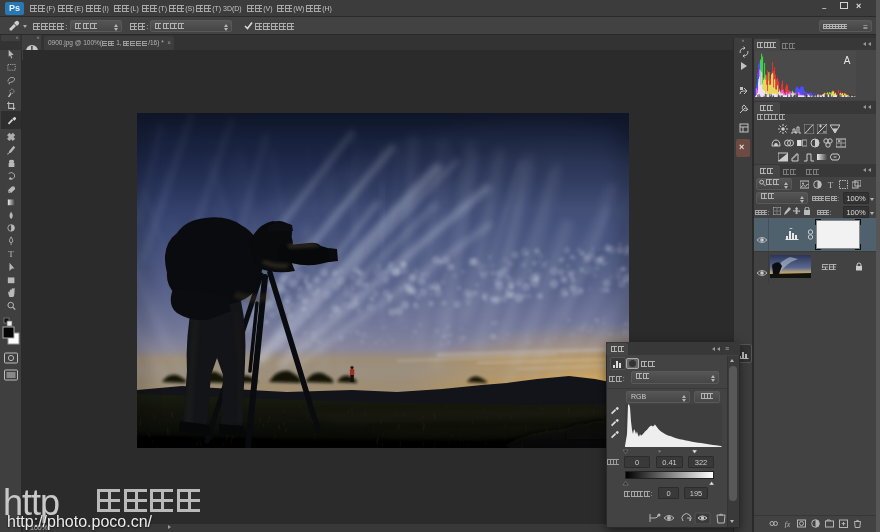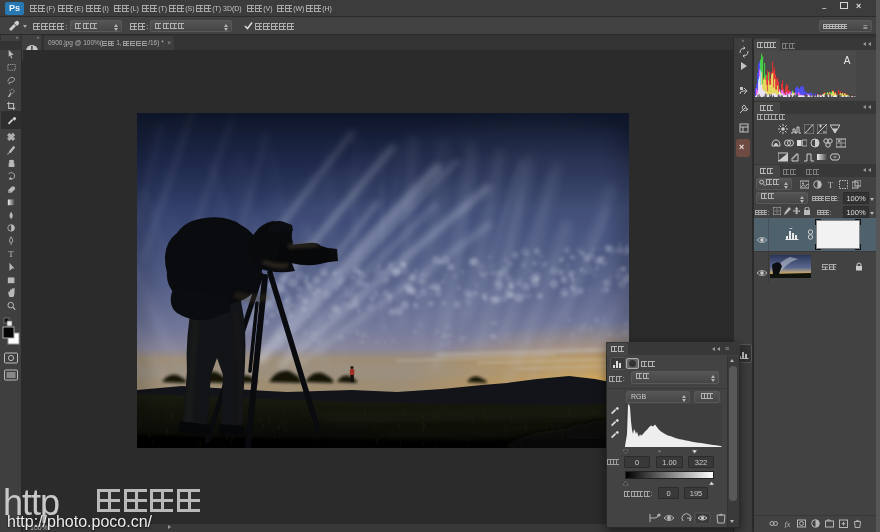--- a/index.html
+++ b/index.html
@@ -1605,21 +1605,21 @@
 <svg class="ab" style="left:625px;top:404px" width="97" height="43" viewBox="0 0 97 43">
     <path d="M0 43 L0 42.1 L2 30.1 L3 0.9 L4 0.0 L5 3.4 L6 17.2 L7 25.8 L8 30.1 L9 24.9 L10 26.7 L11 30.1 L12 27.5 L13 31.0 L14 32.7 L15 30.1 L16 31.8 L18 30.1 L20 27.5 L22 25.8 L24 23.2 L26 21.5 L28 22.4 L30 20.6 L32 23.2 L34 25.8 L36 27.5 L38 28.8 L40 30.1 L43 31.4 L46 32.2 L49 33.5 L52 34.4 L55 35.3 L58 35.7 L61 36.5 L64 37.0 L67 37.8 L70 38.3 L73 38.7 L76 39.1 L79 39.6 L82 40.0 L85 40.4 L88 40.9 L91 41.3 L94 41.7 L96 42.1 L97 43z" fill="#eee"></path>
   </svg>
 <svg class="ab" style="left:622px;top:449px" width="100" height="6" viewBox="0 0 100 6">
     <path d="M1 1 l2.6 3.6 2.6 -3.6z" fill="#2a2a2a" stroke="#888" stroke-width=".6"></path>
     <path d="M35 1 l2.6 3.6 2.6 -3.6z" fill="#7a7a7a" stroke="#333" stroke-width=".6"></path>
     <path d="M70 1 l2.6 3.6 2.6 -3.6z" fill="#eee" stroke="#555" stroke-width=".6"></path>
   </svg>
 <div class="ab bl" style="left:607px;top:459px"><i class="z" style="width:5.5px;height:5.5px;margin-right:0.5px;color:#b5b5b5;opacity:0.8;"></i><i class="z" style="width:5.5px;height:5.5px;margin-right:0.5px;color:#b5b5b5;opacity:0.8;"></i></div>
 <div class="ab fld" style="left:624px;top:456px;width:26px;height:12px;line-height:11px">0</div>
-<div class="ab fld" style="left:656px;top:456px;width:27px;height:12px;line-height:11px">1.00</div>
+<div class="ab fld" style="left:656px;top:456px;width:27px;height:12px;line-height:11px">0.41</div>
 <div class="ab fld" style="left:688px;top:456px;width:26px;height:12px;line-height:11px">322</div>
 <div class="ab" style="left:625px;top:471px;width:89px;height:8px;background:linear-gradient(90deg,#000,#fff);border:1px solid #222"></div>
 <svg class="ab" style="left:622px;top:480px" width="100" height="6" viewBox="0 0 100 6">
     <path d="M1 5 l2.6 -3.6 2.6 3.6z" fill="#2a2a2a" stroke="#888" stroke-width=".6"></path>
     <path d="M87 5 l2.6 -3.6 2.6 3.6z" fill="#eee" stroke="#555" stroke-width=".6"></path>
   </svg>
 <div class="ab bl" style="left:624px;top:490.5px"><i class="z" style="width:6.0px;height:6.0px;margin-right:0.6px;color:#c0c0c0;opacity:0.8;"></i><i class="z" style="width:6.0px;height:6.0px;margin-right:0.6px;color:#c0c0c0;opacity:0.8;"></i><i class="z" style="width:6.0px;height:6.0px;margin-right:0.6px;color:#c0c0c0;opacity:0.8;"></i><i class="z" style="width:6.0px;height:6.0px;margin-right:0.6px;color:#c0c0c0;opacity:0.8;"></i><span style="color:#c0c0c0;font-size:6.5px;line-height:6px;vertical-align:top">:</span></div>
 <div class="ab fld" style="left:658px;top:487px;width:21px;height:12px;line-height:11px">0</div>
 <div class="ab fld" style="left:684px;top:487px;width:24px;height:12px;line-height:11px">195</div>
 <svg class="ab" style="left:648px;top:512px" width="80" height="12" viewBox="0 0 80 12">

